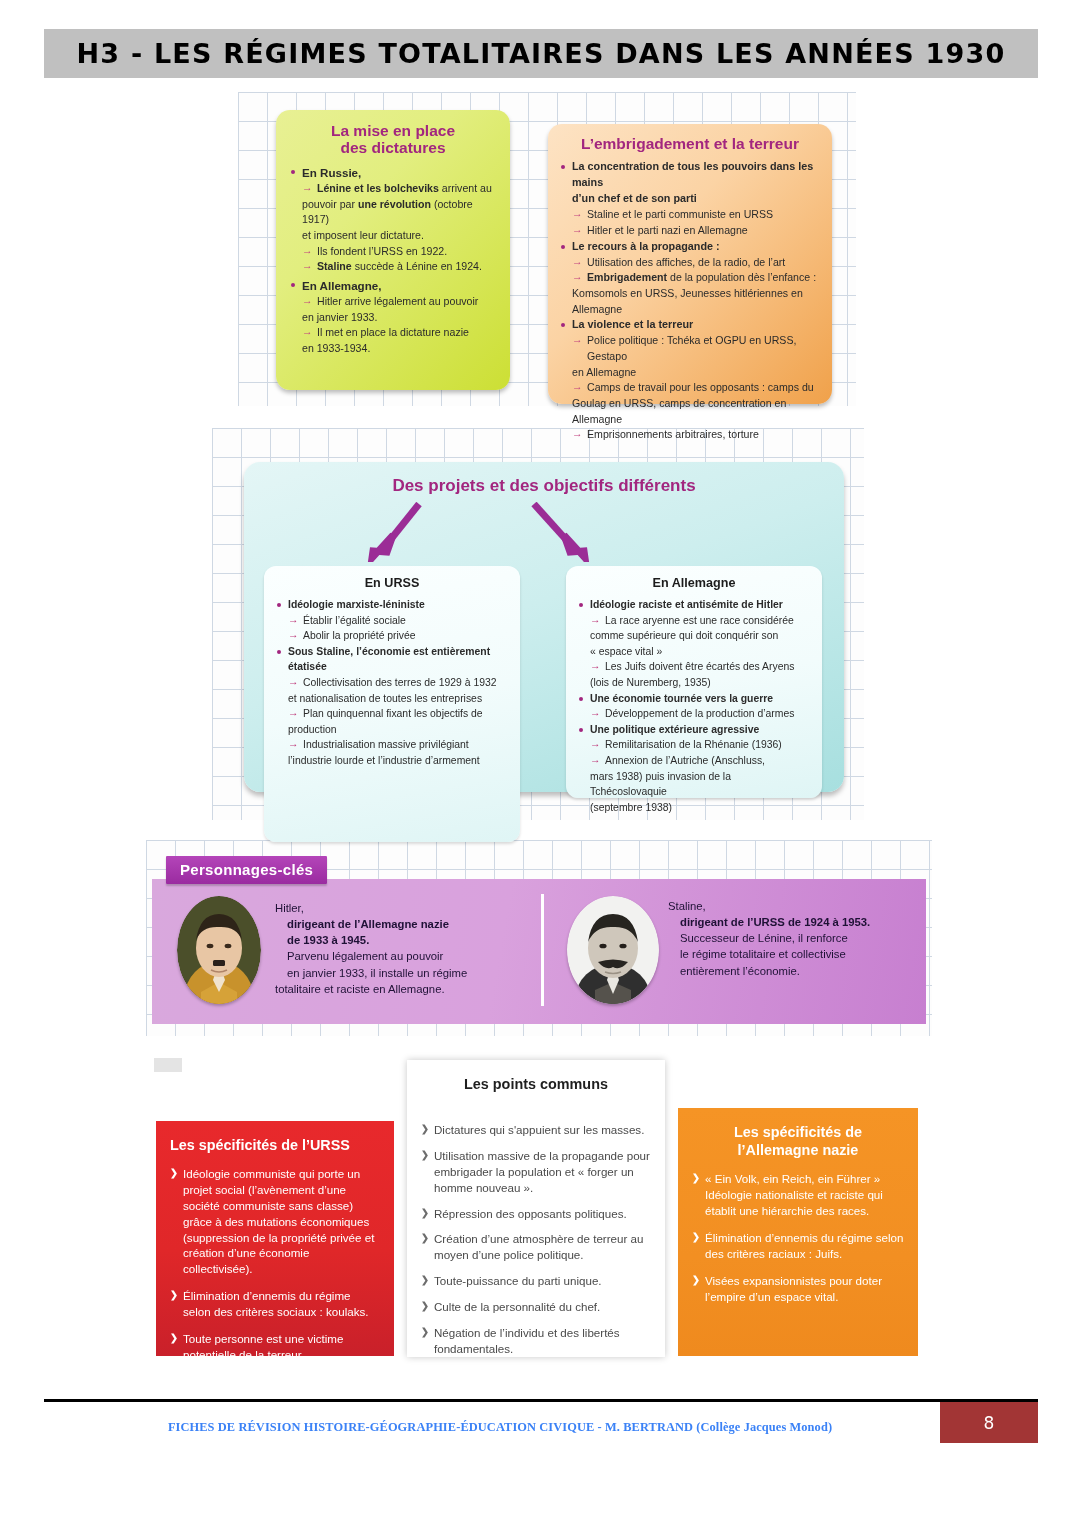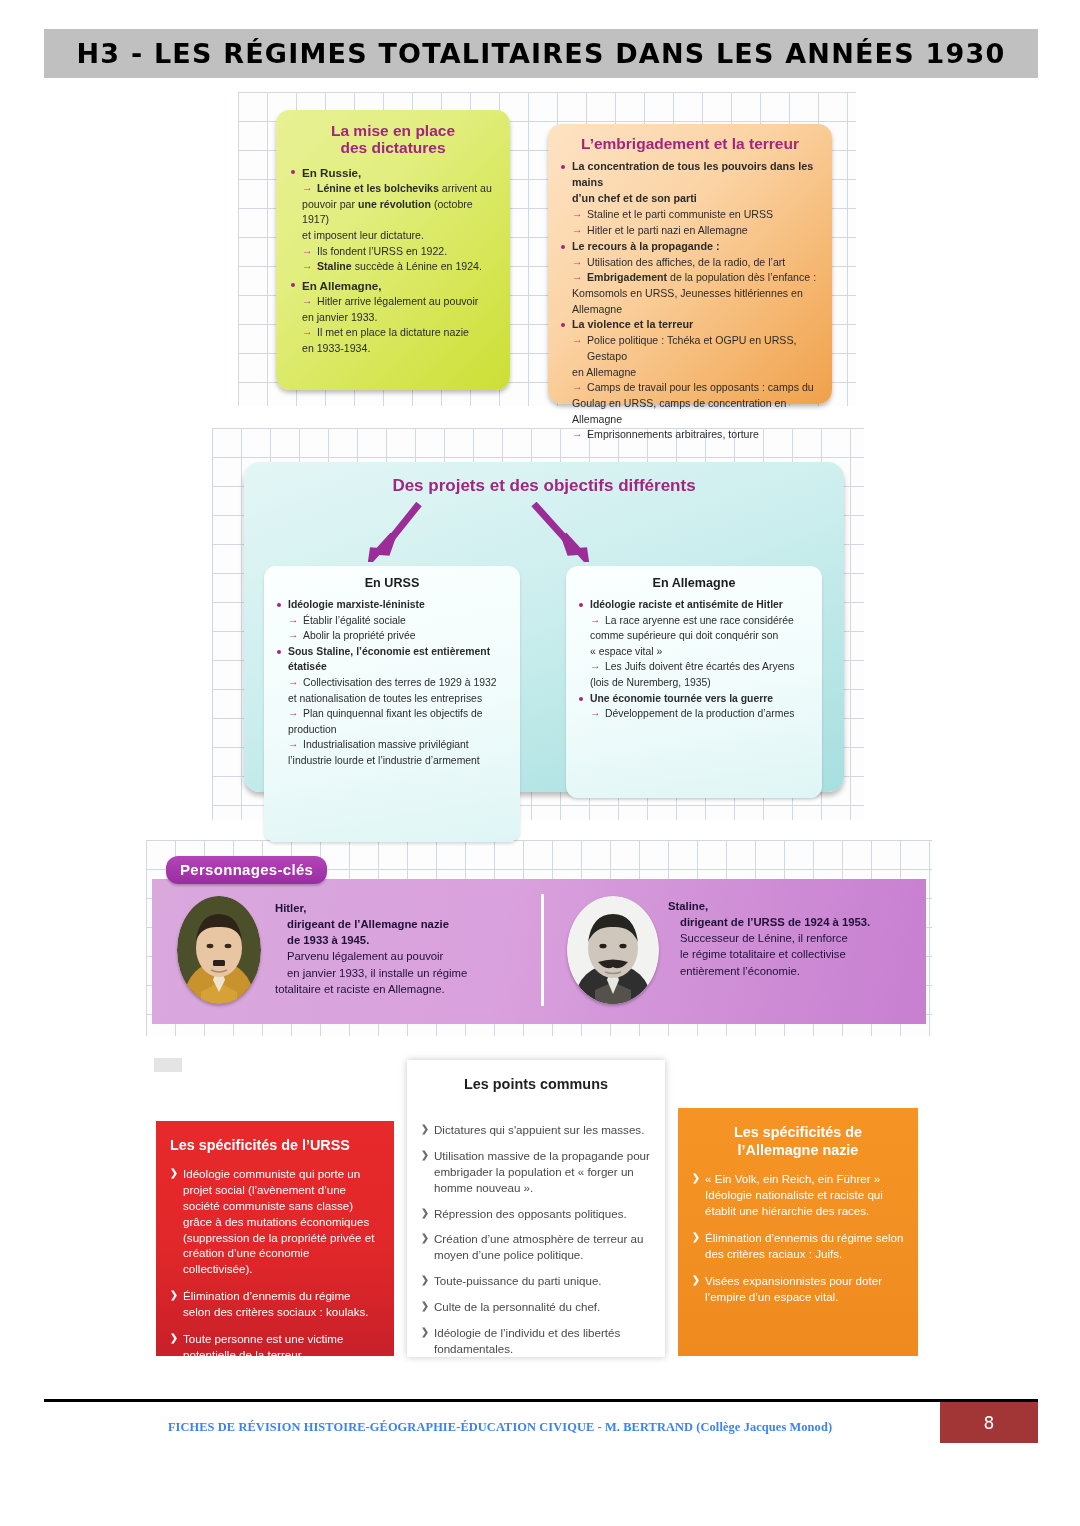--- a/index.html
+++ b/index.html
@@ -108,37 +108,37 @@
 
   
   .purple-panel {
     position:absolute; left:152px; top:879px; width:774px; height:145px;
     background: linear-gradient(100deg,#d9a8dd 0%,#d9a1dd 45%,#c77fd0 100%);
   }
   .tab-label {
     position:absolute; left:166px; top:856px;
     background: linear-gradient(180deg,#b445b9 0%,#9a2ba0 100%);
     color:#fff; font-weight:700; font-size:15px;
-    padding:5px 14px 6px 14px; border-radius:12px;
+    padding:5px 14px 6px 14px; border-radius:1px;
     box-shadow: 0 2px 2px rgba(0,0,0,.2);
     letter-spacing: .3px;
   }
   .portrait {
     position:absolute; border-radius:50%;
     box-shadow: 0 2px 3px rgba(0,0,0,.25);
     overflow:hidden;
   }
   #portrait-hitler { left:177px; top:896px; width:84px; height:108px; }
   #portrait-staline { left:567px; top:896px; width:92px; height:108px; }
   .pdesc {
     position:absolute; font-size:11.3px; line-height:1.43; color:#1f1136;
   }
   #desc-hitler { left:275px; top:900px; width:290px; }
   #desc-staline { left:668px; top:898px; width:270px; }
-  .pdesc .pname { font-weight:700; }
+  .pdesc .pname { font-weight:400; }
   .pdesc .pl1 { font-weight:700; padding-left:12px; }
   .pdesc .pl2 { padding-left:12px; }
   .divider-v {
     position:absolute; left:541px; top:894px; width:3px; height:112px;
     background:#ffffff;
   }
 
   
   .gray-blip {
     position:absolute; left:154px; top:1058px; width:28px; height:14px;
@@ -300,20 +300,27 @@
             <div class="sub">La race aryenne est une race considérée</div>
             <div class="cont">comme supérieure qui doit conquérir son</div>
             <div class="cont">« espace vital »</div>
             <div class="sub">Les Juifs doivent être écartés des Aryens</div>
             <div class="cont">(lois de Nuremberg, 1935)</div>
           </li>
           <li>
             <div class="b-head">Une économie tournée vers la guerre</div>
             <div class="sub">Développement de la production d’armes</div>
           </li>
+          <li>
+            <div class="b-head">Une politique extérieure agressive</div>
+            <div class="sub">Remilitarisation de la Rhénanie (1936)</div>
+            <div class="sub">Annexion de l’Autriche (Anschluss,</div>
+            <div class="cont">mars 1938) puis invasion de la Tchécoslovaquie</div>
+            <div class="cont">(septembre 1938)</div>
+          </li>
         </ul>
     </div>
   </div>
 
   <div class="purple-panel"></div>
   <div class="tab-label">Personnages-clés</div>
   <div class="divider-v"></div>
 
   <div class="portrait" id="portrait-hitler">
     <svg viewBox="0 0 84 108" width="84" height="108">
@@ -389,21 +396,21 @@
 
   <div class="col" id="col-commun">
     <h3>Les points communs</h3>
     <ul class="chev" id="cmp-communs">
         <li>Dictatures qui s'appuient sur les masses.</li>
         <li>Utilisation massive de la propagande pour embrigader la population et « forger un homme nouveau ».</li>
         <li>Répression des opposants politiques.</li>
         <li>Création d’une atmosphère de terreur au moyen d’une police politique.</li>
         <li>Toute-puissance du parti unique.</li>
         <li>Culte de la personnalité du chef.</li>
-        <li>Idéologie de l’individu et des libertés fondamentales.</li>
+        <li>Négation de l’individu et des libertés fondamentales.</li>
       </ul>
   </div>
 
   <div class="col" id="col-allemagne">
     <h3>
       <span>Les spécificités de</span><br>
       <span>l’Allemagne nazie</span>
     </h3>
     <ul class="chev" id="cmp-allemagne">
         <li>« Ein Volk, ein Reich, ein Führer » Idéologie nationaliste et raciste qui établit une hiérarchie des races.</li>

